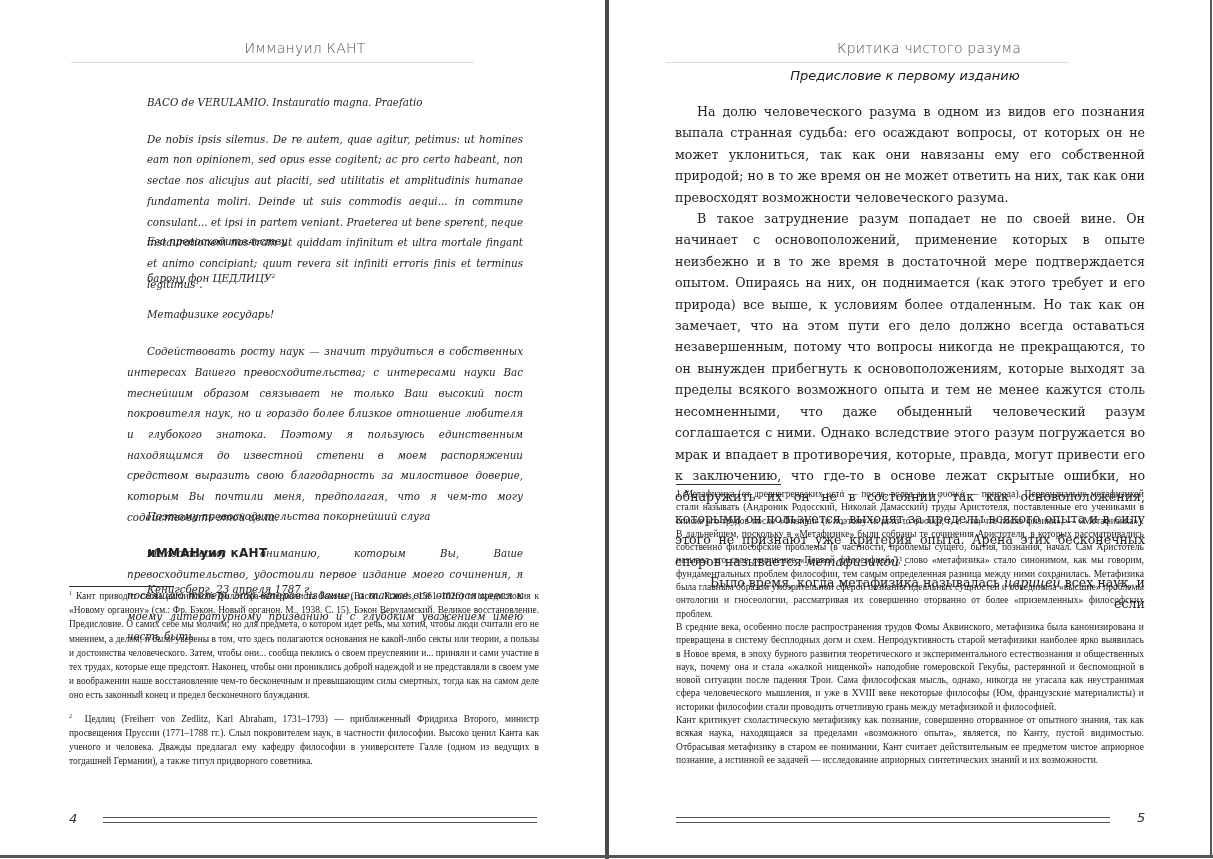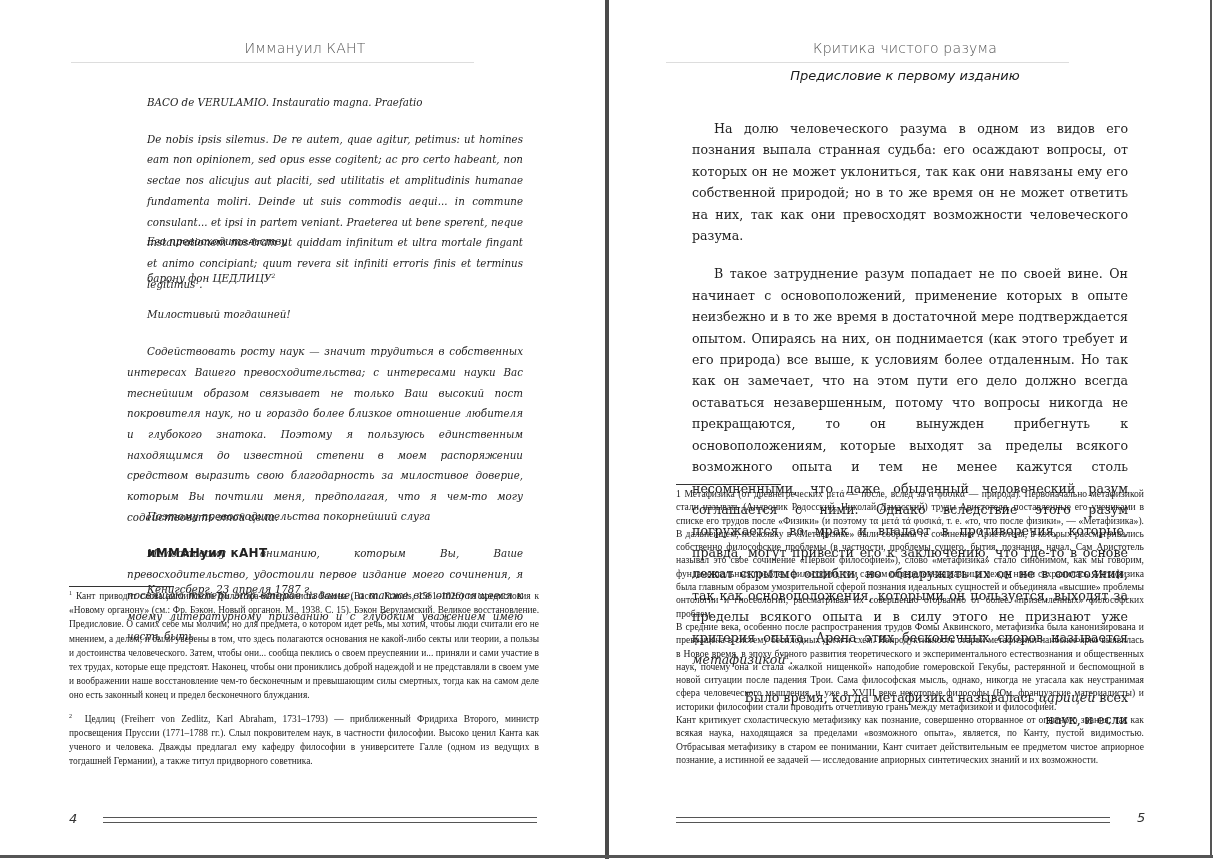--- a/index.html
+++ b/index.html
@@ -29,46 +29,46 @@
 
   .fn-rule { position:absolute; height:1px; background:#333; }
   .footnotes { position:absolute; font-family:Liberation Serif, serif; font-size:9.4px; line-height:14.2px; color:#222; text-align:justify; }
   .footnotes p { margin:0; }
   .fn-left { left:69px; top:589px; width:470px; }
   .fn-left .fn2 { margin-top:9px; }
 
   .folio { position:absolute; font-family:"DejaVu Sans", sans-serif; font-style:italic; font-size:13px; color:#333; }
   .dbl-rule { position:absolute; height:4px; border-top:1px solid #555; border-bottom:1px solid #555; }
 
-  .right-head { left:640px; width:530px; top:40px; }
+  .right-head { left:664px; width:530px; top:40px; }
   .right-rule { left:666px; width:403px; top:62px; left:666px; width:403px; }
   .chapter-title { position:absolute; left:640px; width:530px; top:68px; text-align:center; font-family:"DejaVu Sans", sans-serif; font-weight:normal; font-style:italic; font-size:13px; color:#1a1a1a; }
 
   .body-right { position:absolute; left:675px; top:101px; width:470px; font-family:"DejaVu Serif", serif; font-size:12.6px; line-height:21.4px; color:#222; text-align:justify; }
-  .body-right p { margin:17px; text-indent:22px; }
+  .body-right p { margin:0; text-indent:22px; }
   .body-right em { font-style:italic; }
 
   .fn-right { left:676px; top:487px; width:468px; font-size:9.6px; line-height:13.3px; }
 </style>
 </head>
 <body>
 
 <div class="page page-left">
   <div class="running-head left-head">Иммануил КАНТ</div>
   <div class="head-rule" style="left:60px;width:403px;top:62px;left:71px;width:403px;"></div>
 
   <div class="body-left epi justify">
     <p class="l1">BACO de VERULAMIO.  Instauratio magna. Praefatio</p>
     <p style="padding-left:20px;text-indent:0;"><span>De nobis ipsis silemus. De re autem, quae agitur, petimus: ut homines eam non opinionem, sed opus esse cogitent; ac pro certo habeant, non sectae nos alicujus aut placiti, sed utilitatis et amplitudinis humanae fundamenta moliri. Deinde ut suis commodis aequi... in commune consulant... et ipsi in partem veniant. Praeterea ut bene sperent, neque instaurationem nos-tram ut quiddam infinitum et ultra mortale fingant et animo concipiant; quum revera sit infiniti erroris finis et terminus legitimus</span><sup>1</sup><span>.</span></p>
   </div>
 
   <div class="body-left dedic justify">
     <p class="pad">Его превосходительству</p>
     <p class="pad"><span>барону фон ЦЕДЛИЦУ</span><sup>2</sup></p>
-    <p class="pad">Милостивый тогдашней!</p>
+    <p class="pad">Метафизике государь!</p>
     <p style="text-indent:20px;">Содействовать росту наук — значит трудиться в собственных интересах Вашего превосходительства; с интересами науки Вас теснейшим образом связывает не только Ваш высокий пост покровителя наук, но и гораздо более близкое отношение любителя и глубокого знатока. Поэтому я пользуюсь единственным находящимся до известной степени в моем распоряжении средством выразить свою благодарность за милостивое доверие, которым Вы почтили меня, предполагая, что я чем-то могу содействовать этой цели.</p>
     <p style="text-indent:20px;">Милостивому вниманию, которым Вы, Ваше превосходительство, удостоили первое издание моего сочинения, я посвящаю теперь это второе издание, а также все относящееся к моему литературному призванию и с глубоким уважением имею честь быть</p>
   </div>
 
   <div class="body-left sig">
     <p>Поэтому превосходительства покорнейший слуга</p>
     <p class="name">иММАНуил кАНТ</p>
     <p>Кенигсберг, 23 апреля 1787 г.</p>
   </div>
 

